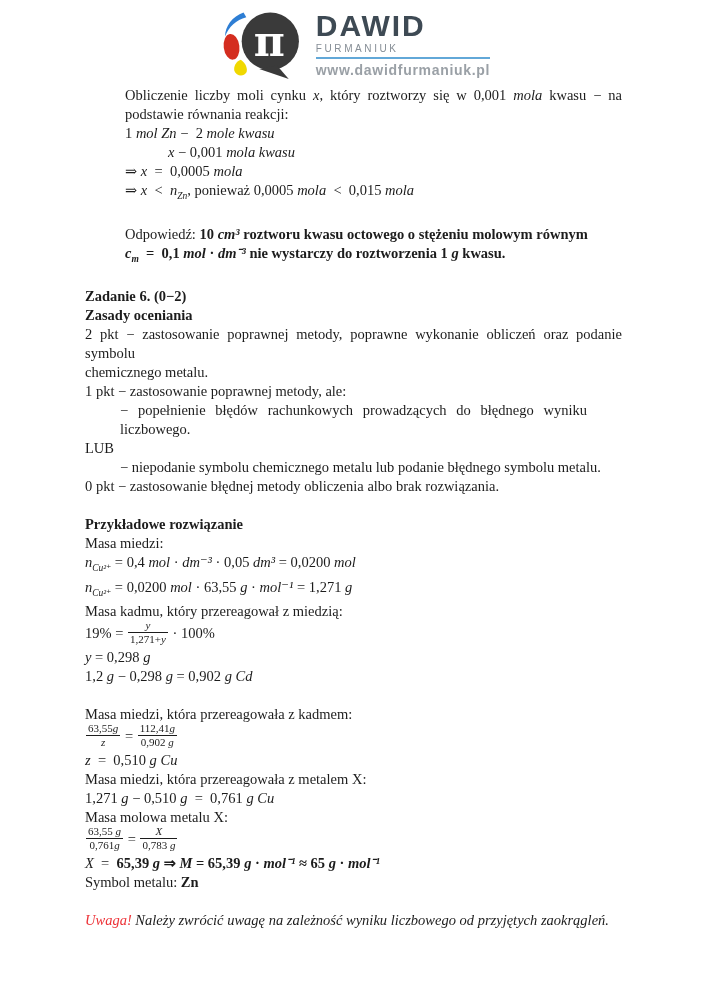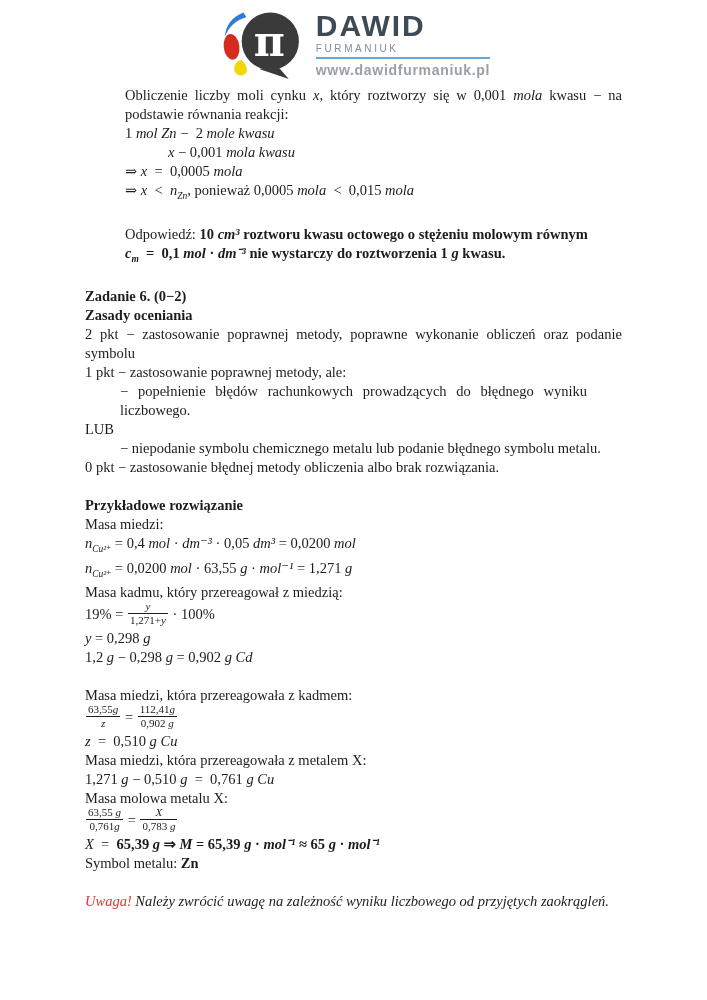--- a/index.html
+++ b/index.html
@@ -59,20 +59,21 @@
       <div class="line" style="padding-left: 40px;"><span>⇒ </span><span class="it">x</span><span> = 0,0005 </span><span class="it">mola</span></div>
       <div class="line" style="padding-left: 40px;"><span>⇒ </span><span class="it">x</span><span> &lt; </span><span class="it">n</span><span class="it sub">Zn</span><span>, ponieważ 0,0005 </span><span class="it">mola</span><span> &lt; 0,015 </span><span class="it">mola</span></div>
       <div class="gap"></div>
       <div class="line" style="padding-left: 40px;"><span>Odpowiedź: </span><span class="bd">10 </span><span class="it bd">cm³</span><span class="bd"> roztworu kwasu octowego o stężeniu molowym równym</span></div>
       <div class="line" style="padding-left: 40px;"><span class="it bd">c</span><span class="it bd sub">m</span><span class="bd"> = 0,1 </span><span class="it bd">mol</span><span class="bd"> · </span><span class="it bd">dm⁻³</span><span class="bd"> nie wystarczy do roztworzenia 1 </span><span class="it bd">g</span><span class="bd"> kwasu.</span></div>
       <div class="gap"></div>
       <div class="line"><span class="bd">Zadanie 6. (0−2)</span></div>
       <div class="line"><span class="bd">Zasady oceniania</span></div>
       <div class="line stretch"><span>2 pkt − zastosowanie poprawnej metody, poprawne wykonanie obliczeń oraz podanie</span></div>
       <div class="line"><span>symbolu</span></div>
+      <div class="line"><span>chemicznego metalu.</span></div>
       <div class="line"><span>1 pkt − zastosowanie poprawnej metody, ale:</span></div>
       <div class="line stretch" style="padding-left: 35px; padding-right: 35px;"><span>− popełnienie błędów rachunkowych prowadzących do błędnego wyniku liczbowego.</span></div>
       <div class="line"><span>LUB</span></div>
       <div class="line" style="padding-left: 35px;"><span>− niepodanie symbolu chemicznego metalu lub podanie błędnego symbolu metalu.</span></div>
       <div class="line"><span>0 pkt − zastosowanie błędnej metody obliczenia albo brak rozwiązania.</span></div>
       <div class="gap"></div>
       <div class="line"><span class="bd">Przykładowe rozwiązanie</span></div>
       <div class="line"><span>Masa miedzi:</span></div>
       <div class="line"><span class="it">n</span><span class="it sub">Cu²⁺</span><span> = 0,4 </span><span class="it">mol</span><span> · </span><span class="it">dm⁻³</span><span> · 0,05 </span><span class="it">dm³</span><span> = 0,0200 </span><span class="it">mol</span></div>
       <div class="line"><span class="it">n</span><span class="it sub">Cu²⁺</span><span> = 0,0200 </span><span class="it">mol</span><span> · 63,55 </span><span class="it">g</span><span> · </span><span class="it">mol⁻¹</span><span> = 1,271 </span><span class="it">g</span></div>

